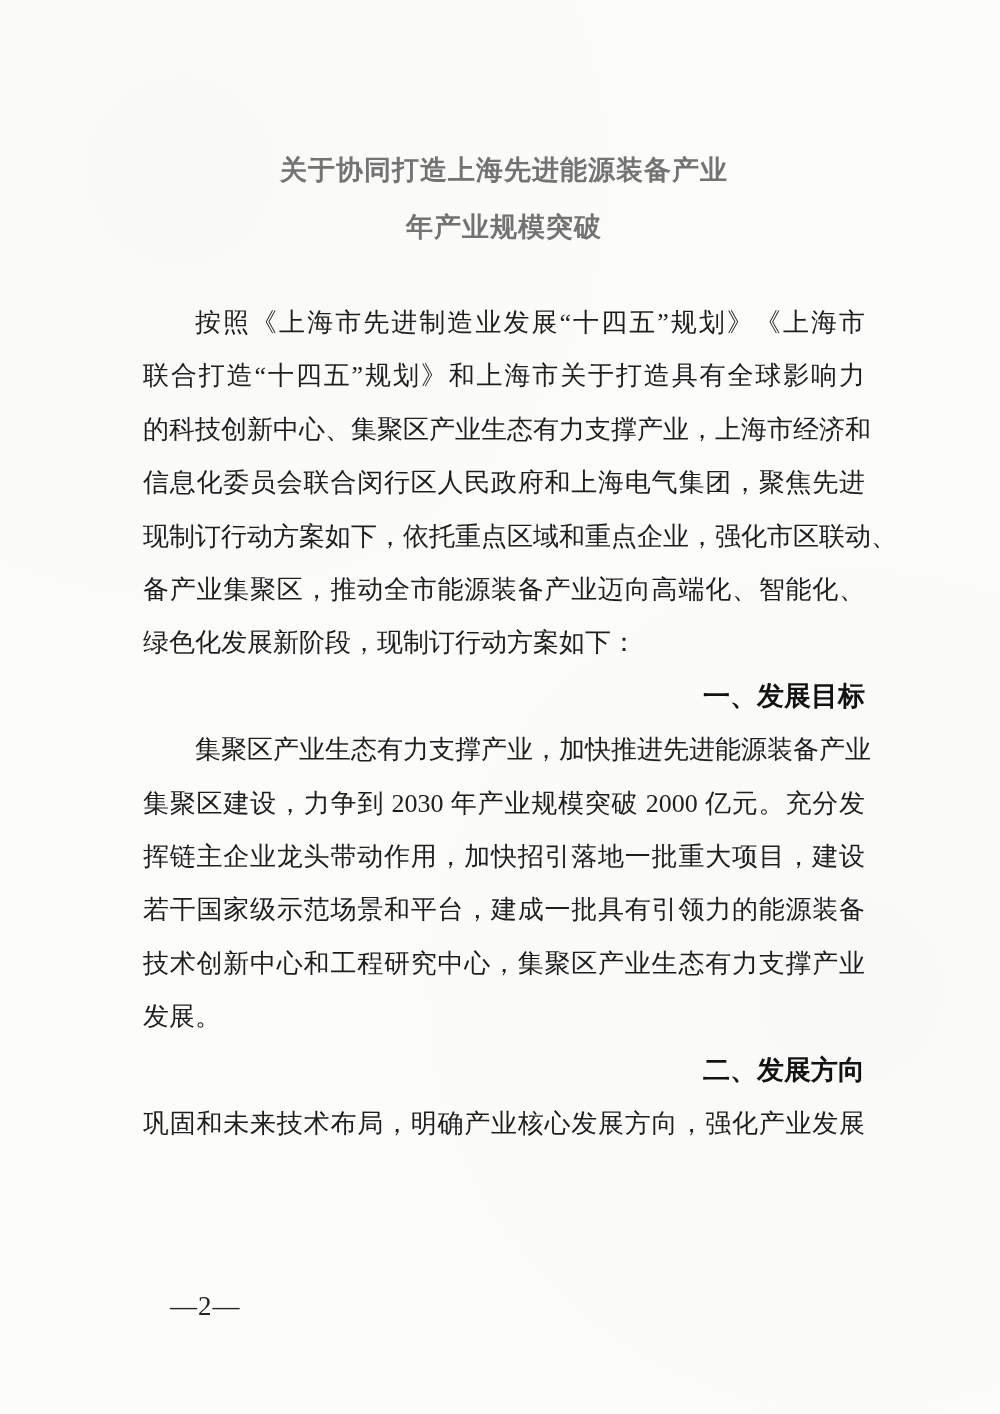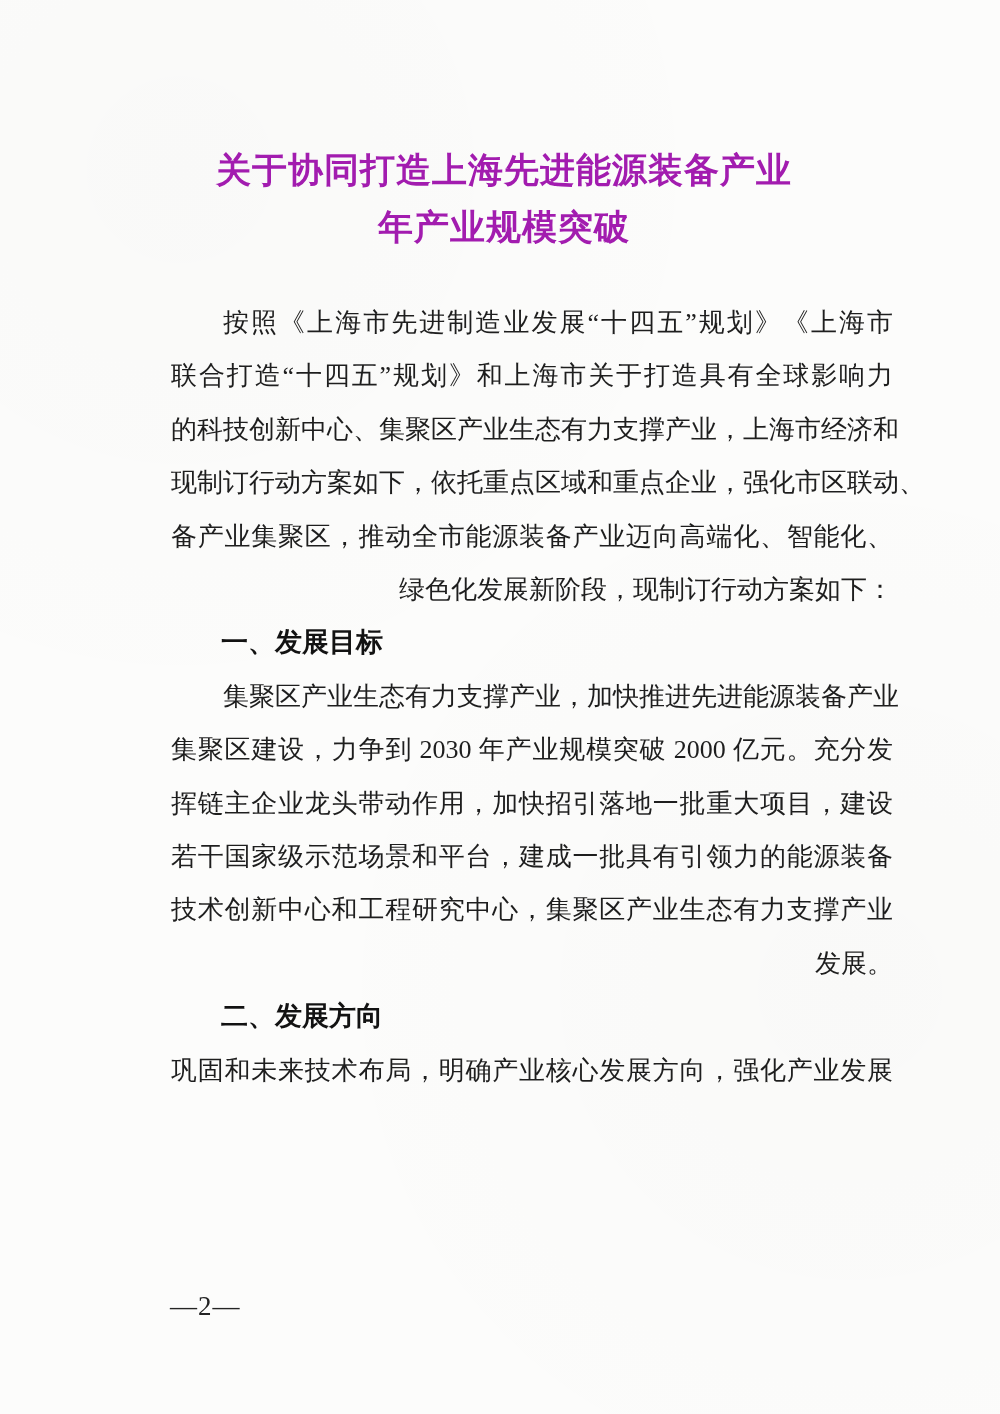--- a/index.html
+++ b/index.html
@@ -22,49 +22,50 @@
     background:
       radial-gradient(circle at 18% 12%, rgba(0,0,0,0.012), transparent 40%),
       radial-gradient(circle at 85% 70%, rgba(0,0,0,0.01), transparent 45%);
     pointer-events: none;
   }
   .title-block {
     position: absolute;
     top: 142px; left: 143px; width: 722px;
     text-align: center;
     font-weight: bold;
-    font-size: 35px;
+    font-size: 27px;
     line-height: 57px;
-    color: #a21caf;
+    color: #737373;
     letter-spacing: 1px;
   }
   .body-block {
     position: absolute;
-    top: 296px; left: 143px; width: 722px; margin-left: 28px;
+    top: 296px; left: 143px; width: 722px;
   }
   .bline {
     font-size: 26px;
     line-height: 53.4px;
     white-space: nowrap;
     color: #1e1e1e;
   }
   .bline.full {
     text-align: justify;
     text-align-last: justify;
   }
   .bline.first { text-indent: 52px; }
-  .bline.short { text-align: right; }
+  .bline.short { text-align: left; }
   .heading {
     font-family: "Liberation Sans", sans-serif;
     font-weight: bold;
     font-size: 27px;
     line-height: 53.4px;
     text-indent: 50px;
     color: #121212;
     white-space: nowrap;
+    text-align: right;
   }
   .page-number {
     position: absolute;
     left: 170px; top: 1290px;
     font-size: 27px;
     line-height: 1.2;
     color: #242424;
     letter-spacing: 1px;
   }
 </style>
@@ -75,20 +76,21 @@
 
   <div class="title-block">
     <div>关于协同打造上海先进能源装备产业</div>
     <div>年产业规模突破</div>
   </div>
 
   <div class="body-block">
     <div class="bline first full">按照《上海市先进制造业发展“十四五”规划》《上海市</div>
     <div class="bline full">联合打造“十四五”规划》和上海市关于打造具有全球影响力</div>
     <div class="bline full">的科技创新中心、集聚区产业生态有力支撑产业，上海市经济和</div>
+    <div class="bline full">信息化委员会联合闵行区人民政府和上海电气集团，聚焦先进</div>
     <div class="bline full">现制订行动方案如下，依托重点区域和重点企业，强化市区联动、</div>
     <div class="bline full">备产业集聚区，推动全市能源装备产业迈向高端化、智能化、</div>
     <div class="bline short">绿色化发展新阶段，现制订行动方案如下：</div>
 
     <div class="heading">一、发展目标</div>
 
     <div class="bline first full">集聚区产业生态有力支撑产业，加快推进先进能源装备产业</div>
     <div class="bline full">集聚区建设，力争到 2030 年产业规模突破 2000 亿元。充分发</div>
     <div class="bline full">挥链主企业龙头带动作用，加快招引落地一批重大项目，建设</div>
     <div class="bline full">若干国家级示范场景和平台，建成一批具有引领力的能源装备</div>

